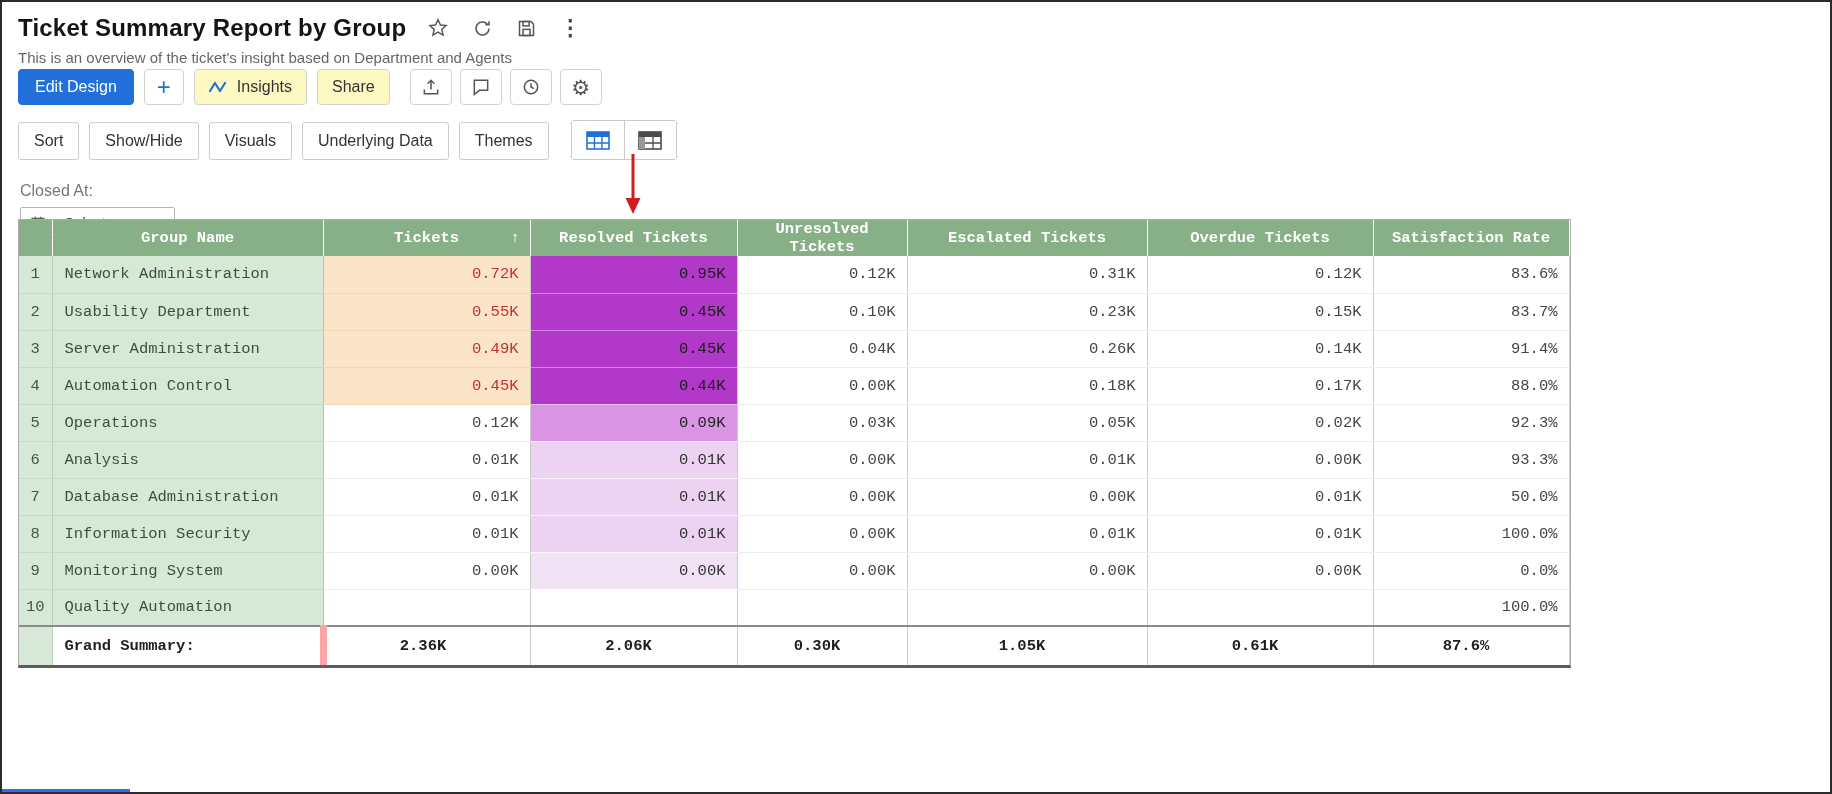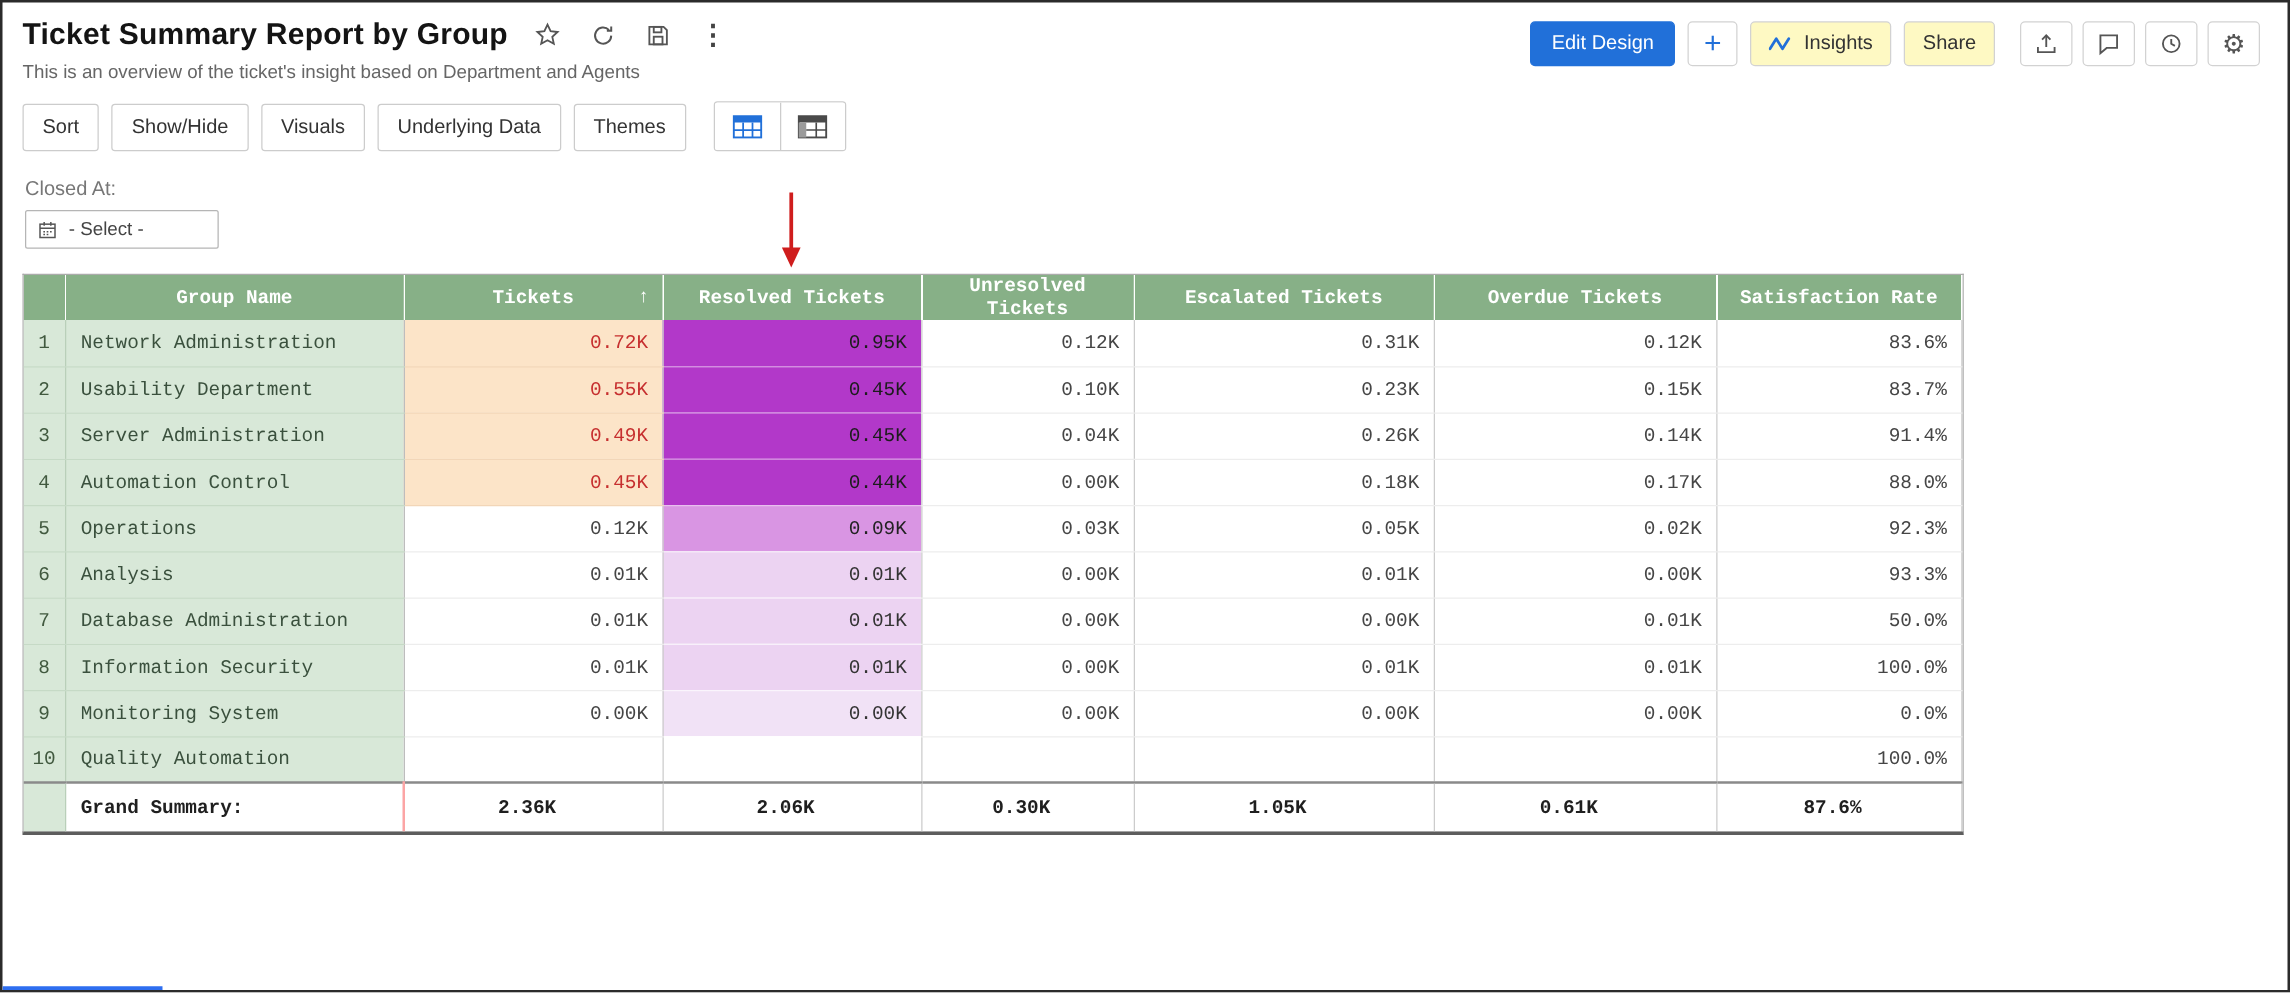--- a/index.html
+++ b/index.html
@@ -1,19 +1,19 @@
 <!DOCTYPE html>
 <html style="--accent: #2170d9; --arrow-red: #cf1d1d; --thead-bg: #87b087; --green-bg: #d8e8d8; --hot-bg: #fce4c8; --hot-text: #c62f2f; --r1: #b238c9; --r2: #d995e3; --r3: #ecd3f2; --r4: #f1e2f6;"><head>
 <meta charset="utf-8">
 <style>
   html,body{margin:0;padding:0;background:#e9e9e9;font-family:"Liberation Sans",sans-serif;}
   .page{position:relative;width:1832px;height:794px;background:#fff;border:2px solid #2b2b2b;box-sizing:border-box;overflow:hidden;}
 
   
-  .topbar{display:flex;justify-content:space-between;align-items:flex-start;padding:12px 22px 0 16px;}
+  .topbar{display:flex;align-items:flex-start;padding:12px 22px 0 16px;flex-direction:column;}
   .title-row{display:flex;align-items:center;gap:20px;}
   .page-title{margin:0;font-size:24px;font-weight:bold;color:#141414;letter-spacing:.2px;}
   .ticon{display:inline-flex;align-items:center;justify-content:center;width:24px;height:24px;cursor:pointer;}
   .kebab{font-size:22px;color:#444;font-weight:bold;line-height:1;}
   .subtitle{margin-top:7px;font-size:15px;color:#666;}
 
   .topbar-right{display:flex;align-items:center;gap:10px;padding-top:3px;}
   .btn{height:36px;border-radius:4px;font-size:16px;font-family:inherit;cursor:pointer;box-sizing:border-box;}
   .btn-primary{background:var(--accent,#2170d9);color:#fff;border:1px solid var(--accent,#2170d9);padding:0 16px;}
   .btn-plus{width:40px;background:#fff;border:1px solid #d2d2d2;color:var(--accent,#2170d9);font-size:24px;line-height:1;}
@@ -46,21 +46,21 @@
   td.num{background:var(--green-bg,#d8e8d8);text-align:center;color:#41593f;border-right:1px solid #b9cfb9;border-bottom:1px solid #c6dac6;}
   td.group{background:var(--green-bg,#d8e8d8);padding-left:12px;color:#3a503d;border-right:1px solid #bdbdbd;border-bottom:1px solid #c6dac6;}
   td.val{background:#fff;text-align:right;padding-right:11px;color:#454545;border-right:1px solid #ccc;border-bottom:1px solid #ededed;}
   td.val.hot{background:var(--hot-bg,#fce4c8);color:var(--hot-text,#c62f2f);border-bottom:1px solid #f2d6b8;}
   td.val.l1{background:var(--r1,#b238c9);color:#1c1c1c;border-bottom:1px solid rgba(255,255,255,.4);}
   td.val.l2{background:var(--r2,#d995e3);color:#222;border-bottom:1px solid rgba(255,255,255,.5);}
   td.val.l3{background:var(--r3,#ecd3f2);color:#333;border-bottom:1px solid rgba(255,255,255,.65);}
   td.val.l4{background:var(--r4,#f1e2f6);color:#333;border-bottom:1px solid rgba(255,255,255,.65);}
   tr.summary td{height:39px;border-top:2px solid #8a8a8a;font-weight:700;color:#1f1f1f;border-bottom:none;}
   tr.summary td.num{background:var(--green-bg,#d8e8d8);}
-  tr.summary td.slabel{background:#fff;text-align:left;padding-left:12px;border-right:2px solid #fca5a5;margin-left:24px;}
+  tr.summary td.slabel{background:#fff;text-align:left;padding-left:12px;border-right:7px solid #fca5a5;margin-left:24px;}
   tr.summary td.val{background:#fff;text-align:center;}
 
   .bottom-accent{position:absolute;left:0;bottom:0;width:128px;height:3px;background:#2e6ef0;}
   svg{display:block;}
 </style>
 </head>
 <body>
 
 <div class="page">
 

